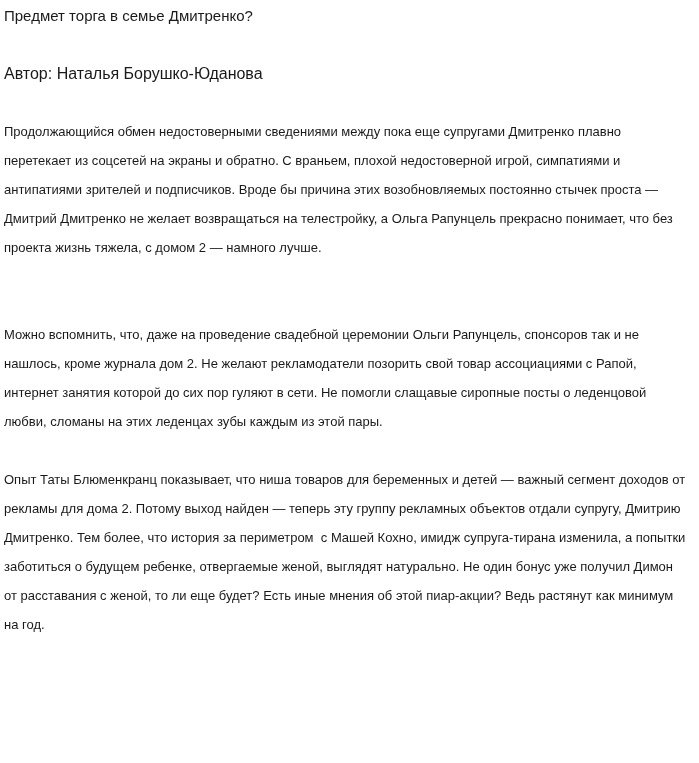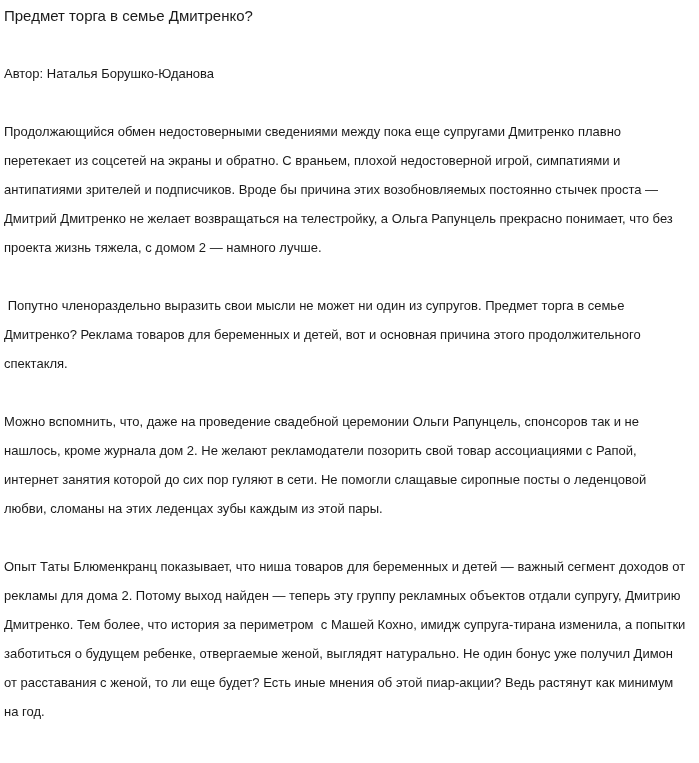--- a/index.html
+++ b/index.html
@@ -23,21 +23,21 @@
   }
   .article-title {
     font-size: 15px;
     line-height: 29px;
     margin: 0;
     padding-top: 1px;
     font-weight: normal;
     color: #1a1a1a;
   }
   .byline {
-    font-size: 13px;
+    font-size: 16px;
     line-height: 29px;
     margin: 0;
     color: #1a1a1a;
   }
   .spacer {
     height: 29px;
     line-height: 29px;
     font-size: 15px;
   }
   .body-par {
@@ -59,21 +59,20 @@
   <div class="spacer">&nbsp;</div>
 
   <div class="byline">Автор: Наталья Борушко-Юданова</div>
 
   <div class="spacer">&nbsp;</div>
 
   <div class="body-par">Продолжающийся обмен недостоверными сведениями между пока еще супругами Дмитренко плавно перетекает из соцсетей на экраны и обратно. С враньем, плохой недостоверной игрой, симпатиями и антипатиями зрителей и подписчиков. Вроде бы причина этих возобновляемых постоянно стычек проста — Дмитрий Дмитренко не желает возвращаться на телестройку, а Ольга Рапунцель прекрасно понимает, что без проекта жизнь тяжела, с домом 2 — намного лучше.</div>
 
   <div class="spacer">&nbsp;</div>
 
-  <div class="body-par"> Попутно членораздельно выразить свои мысли не может ни один из супругов. Предмет торга в семье Дмитренко? Реклама товаров для беременных и детей, вот и основная причина этого продолжительного спектакля.</div>
 
   <div class="spacer">&nbsp;</div>
 
   <div class="body-par">Можно вспомнить, что, даже на проведение свадебной церемонии Ольги Рапунцель, спонсоров так и не нашлось, кроме журнала дом 2. Не желают рекламодатели позорить свой товар ассоциациями с Рапой, интернет занятия которой до сих пор гуляют в сети. Не помогли слащавые сиропные посты о леденцовой любви, сломаны на этих леденцах зубы каждым из этой пары.</div>
 
   <div class="spacer">&nbsp;</div>
 
   <div class="body-par">Опыт Таты Блюменкранц показывает, что ниша товаров для беременных и детей — важный сегмент доходов от рекламы для дома 2. Потому выход найден — теперь эту группу рекламных объектов отдали супругу, Дмитрию Дмитренко. Тем более, что история за периметром  с Машей Кохно, имидж супруга-тирана изменила, а попытки заботиться о будущем ребенке, отвергаемые женой, выглядят натурально. Не один бонус уже получил Димон от расставания с женой, то ли еще будет? Есть иные мнения об этой пиар-акции? Ведь растянут как минимум  на год.</div>
 
 </div>

